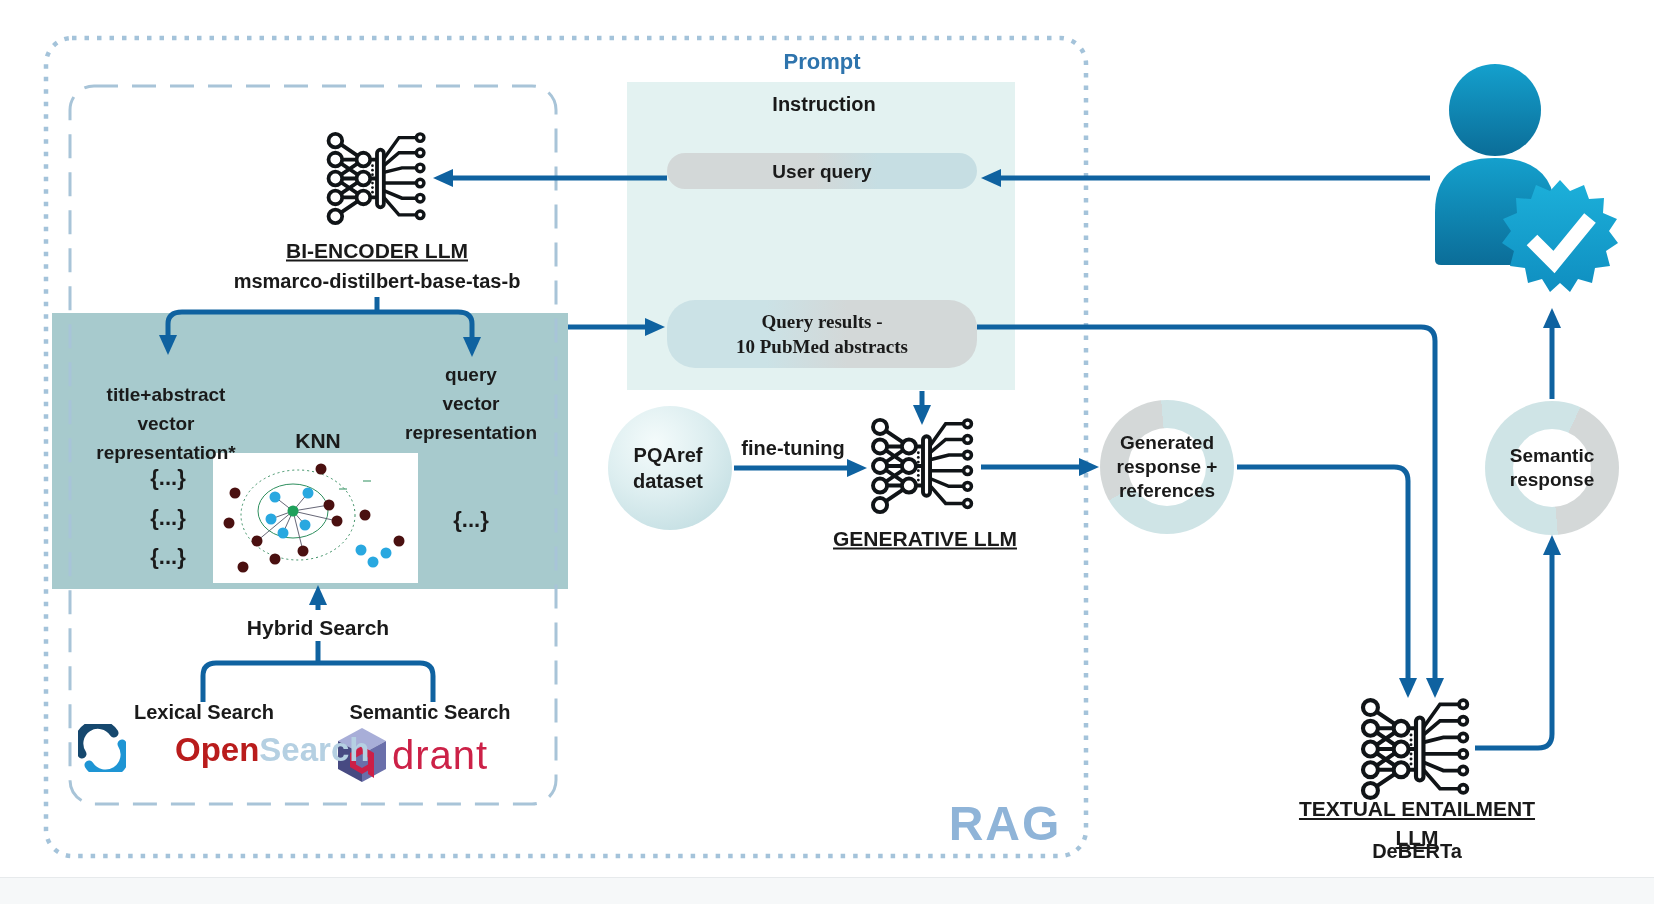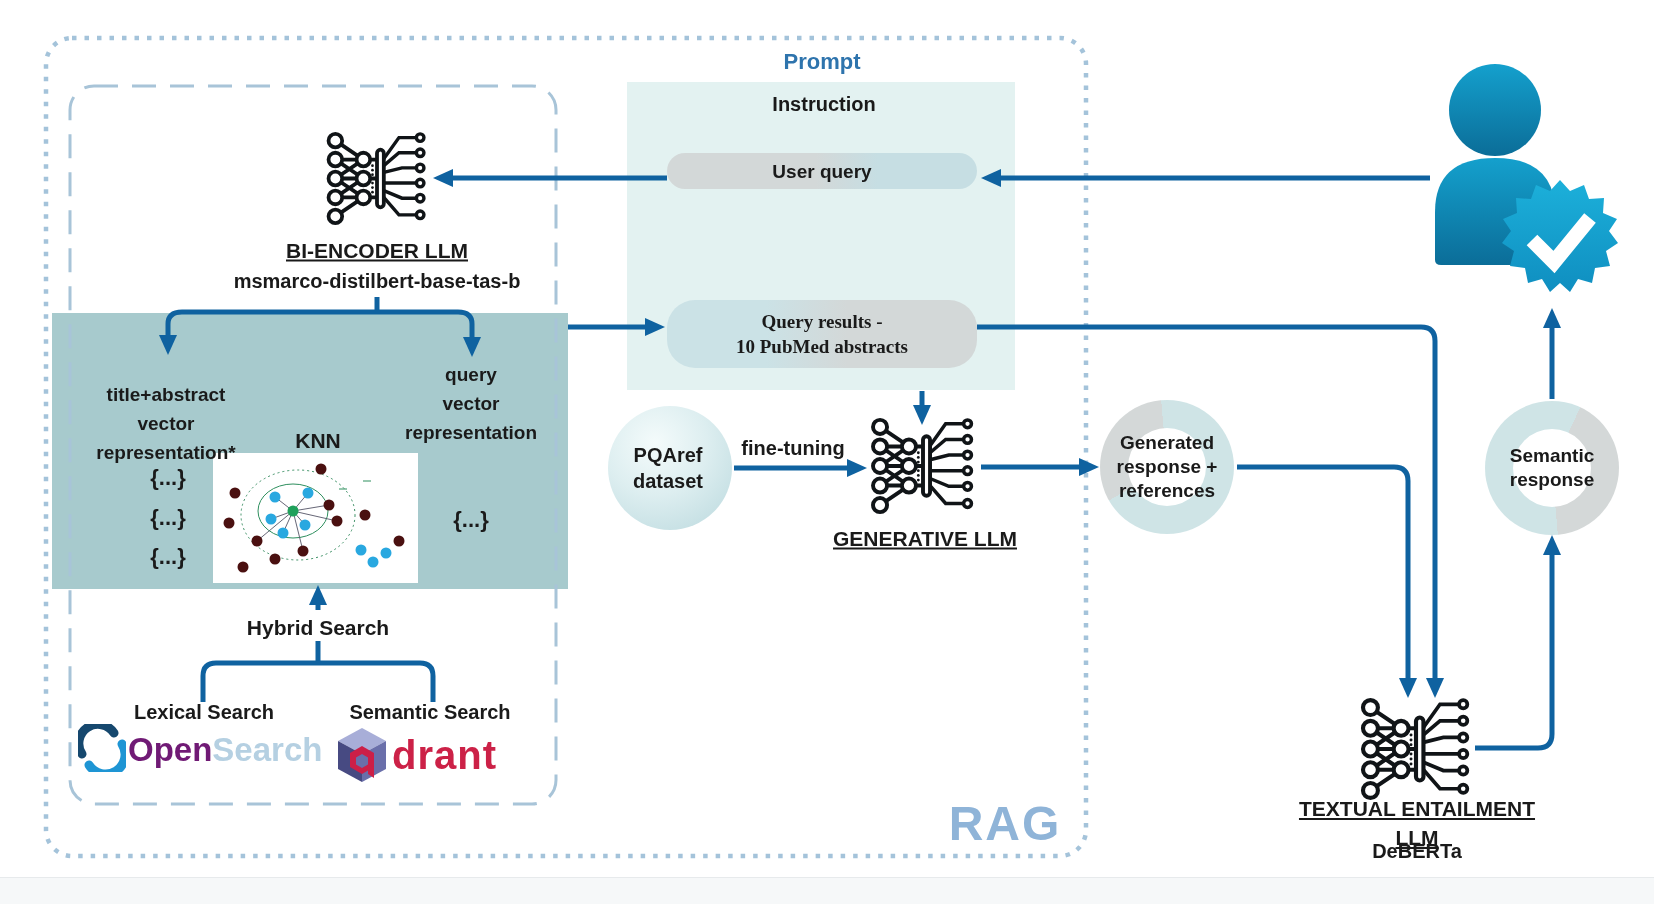--- a/index.html
+++ b/index.html
@@ -25,22 +25,22 @@
   .donut-ver{left:1485px;top:401px;background:conic-gradient(from 25deg,#d4d8d8 0deg 150deg,#cfe4e6 150deg 360deg);}
   .sphere{left:608px;top:406px;width:124px;height:124px;border-radius:50%;
         background:radial-gradient(circle at 38% 30%,#f4fbfb 0%,#ddeef0 45%,#b9d8dd 100%);}
   .donut-label{font-weight:bold;font-size:19px;line-height:24px;z-index:6;}
   
   .lbl{font-weight:bold;font-size:19px;line-height:29px;}
   .u{text-decoration:underline;}
   .prompt-title{font-size:22px;color:#2e74ad;}
   .rag{font-size:48px;color:#8fb4d8;letter-spacing:2px;}
   .brace{font-size:22px;font-weight:bold;}
-  .os-open{color:#701a75;}  .os-search{color:#b5d0e2;}
-  .qd-text{color:#cc2147;font-size:40px;font-weight:bold;letter-spacing:1px;}
+  .os-open{color:#b91c1c;margin-left:47px;}  .os-search{color:#b5d0e2;}
+  .qd-text{color:#cc2147;font-size:40px;font-weight:normal;letter-spacing:1px;}
   .os-text{font-size:33px;font-weight:bold;letter-spacing:0px;}
   .bottom-strip{left:0;top:877px;width:1654px;height:27px;background:#f6f8f9;border-top:1px solid #e7eaec;}
   svg{display:block;}
   .layer{position:absolute;left:0;top:0;pointer-events:none;}
 </style>
 </head>
 <body>
 
 <div id="stage">
 

